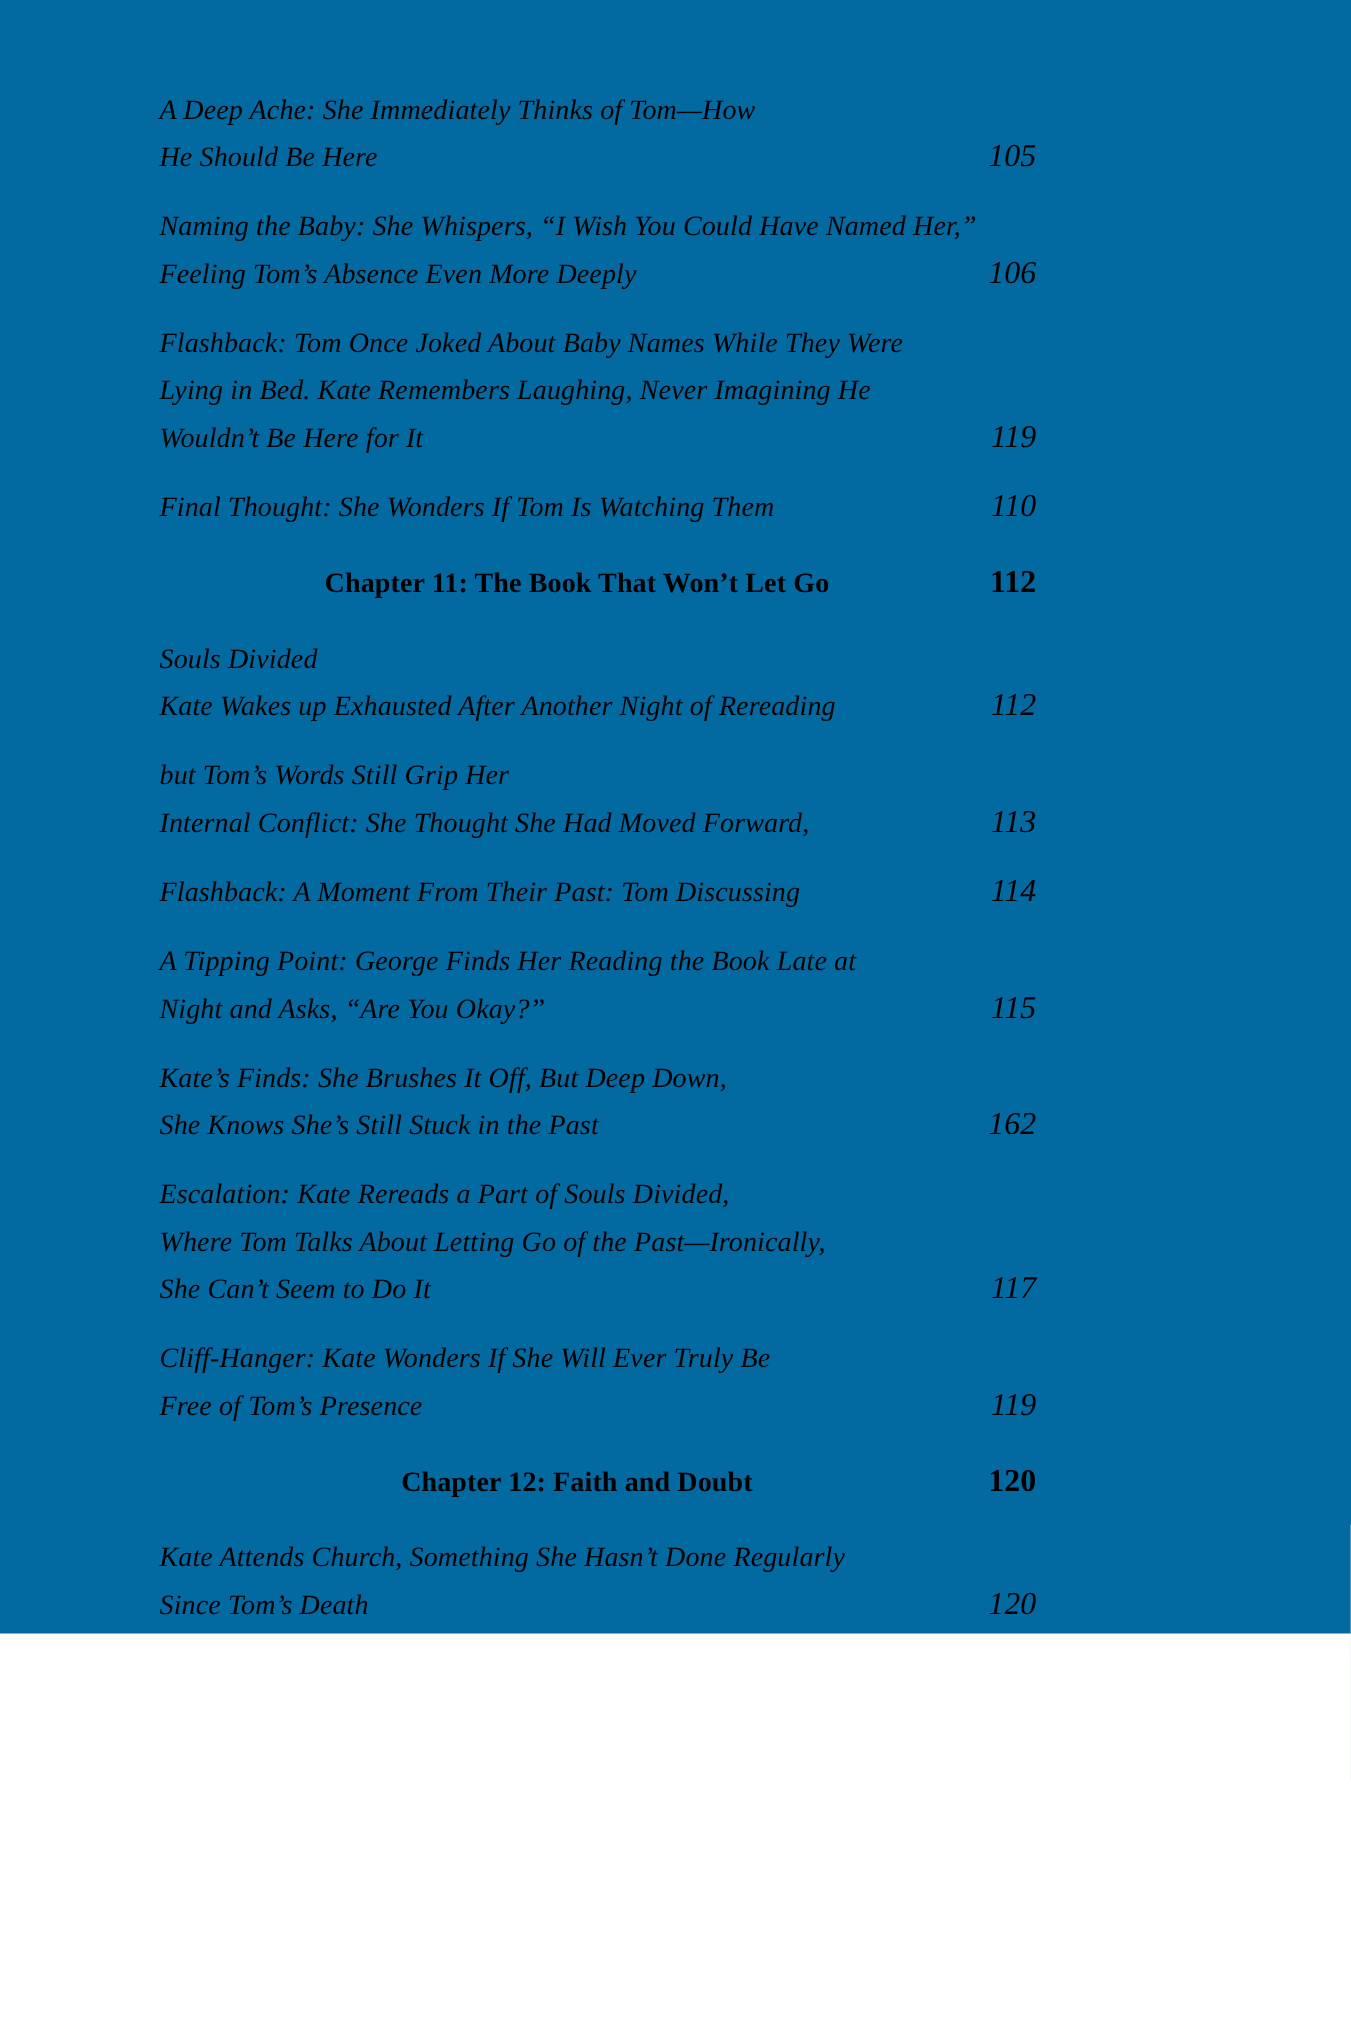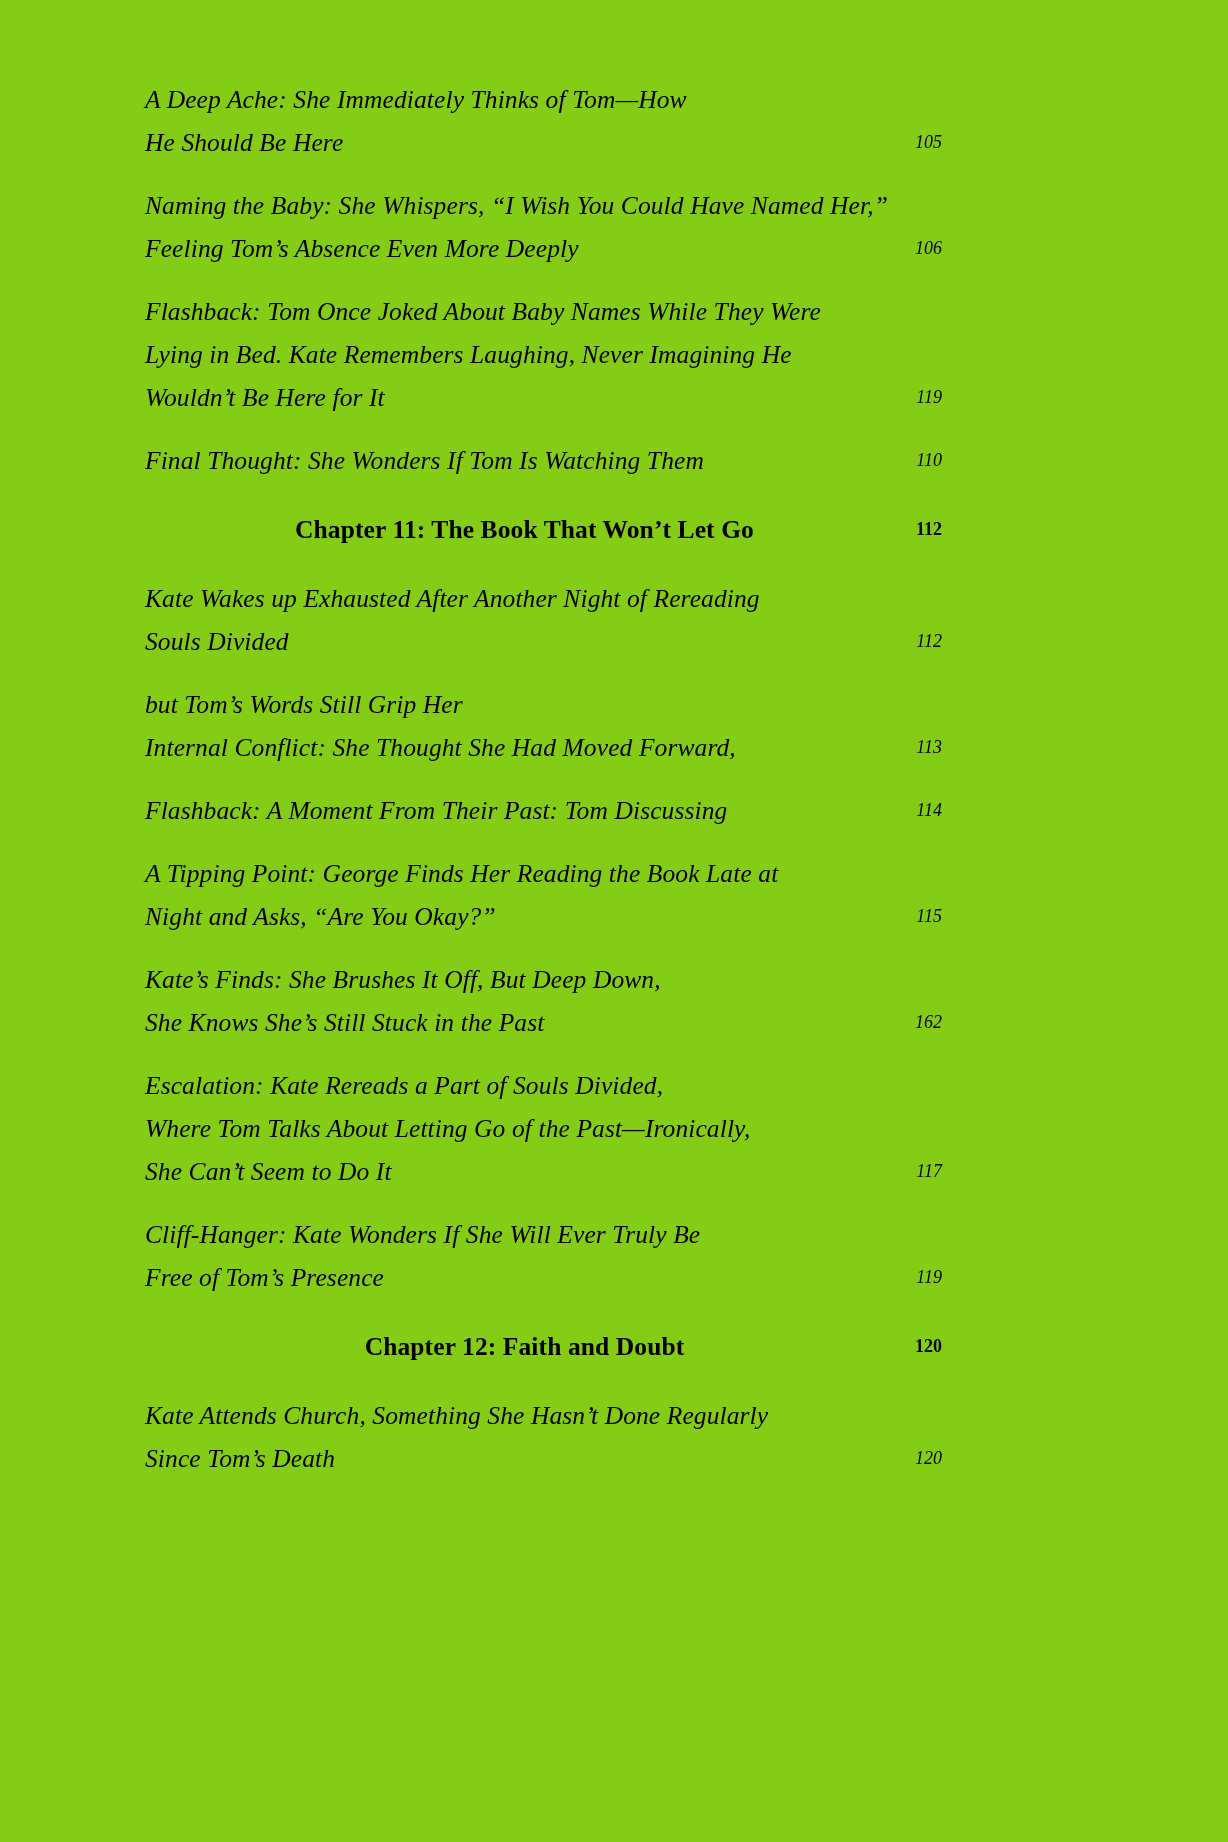--- a/index.html
+++ b/index.html
@@ -10,22 +10,22 @@
   body {
     width: 1228px;
     height: 1842px;
     font-family: "Liberation Serif", "DejaVu Serif", serif;
     color: #000000;
     -webkit-font-smoothing: antialiased;
   }
   .page {
     position: relative;
     width: 1228px;
-    height: 1842px;
-    background: #84cc16;
+    height: 1485px;
+    background: #0369a1;
     box-sizing: border-box;
     padding: 0;
     overflow: hidden;
   }
   .toc {
     position: absolute;
     left: 107px;
     top: 78px;
     width: 835px;
   }
@@ -70,21 +70,21 @@
   .chapter .line { display: block; text-align: center; }
 
   
   .pagenum {
     position: absolute;
     right: 0;
     bottom: 0;
     width: 110px;
     text-align: right;
     font-style: italic;
-    font-size: 18px;
+    font-size: 29px;
     line-height: 43px;
   }
   .chapter .pagenum {
     font-style: normal;
     font-weight: bold;
   }
 </style>
 </head>
 <body>
 
@@ -119,22 +119,22 @@
         <div class="pagenum">110</div>
       </div>
       <div class="entry chapter">
         <div class="lines">
           <span class="line">Chapter 11: The Book That Won’t Let Go</span>
         </div>
         <div class="pagenum">112</div>
       </div>
       <div class="entry sub">
         <div class="lines">
+          <span class="line">Souls Divided</span>
           <span class="line">Kate Wakes up Exhausted After Another Night of Rereading</span>
-          <span class="line">Souls Divided</span>
         </div>
         <div class="pagenum">112</div>
       </div>
       <div class="entry sub">
         <div class="lines">
           <span class="line">but Tom’s Words Still Grip Her</span>
           <span class="line">Internal Conflict: She Thought She Had Moved Forward,</span>
         </div>
         <div class="pagenum">113</div>
       </div>

